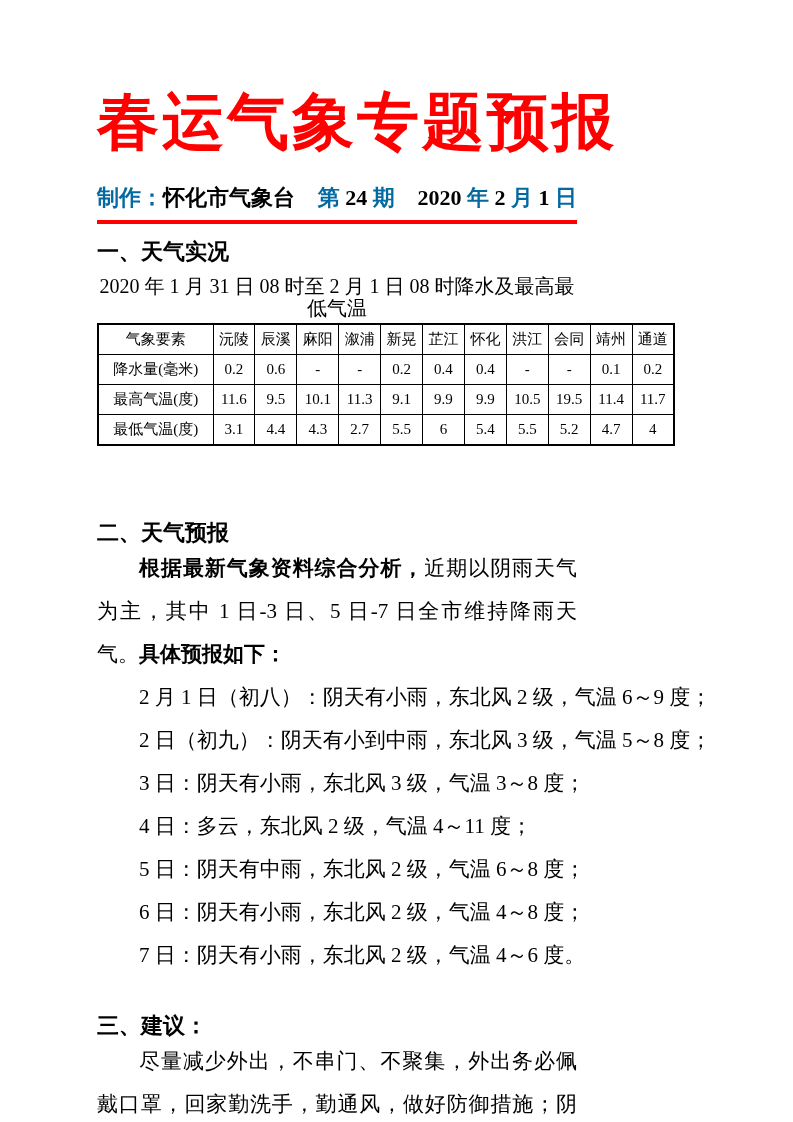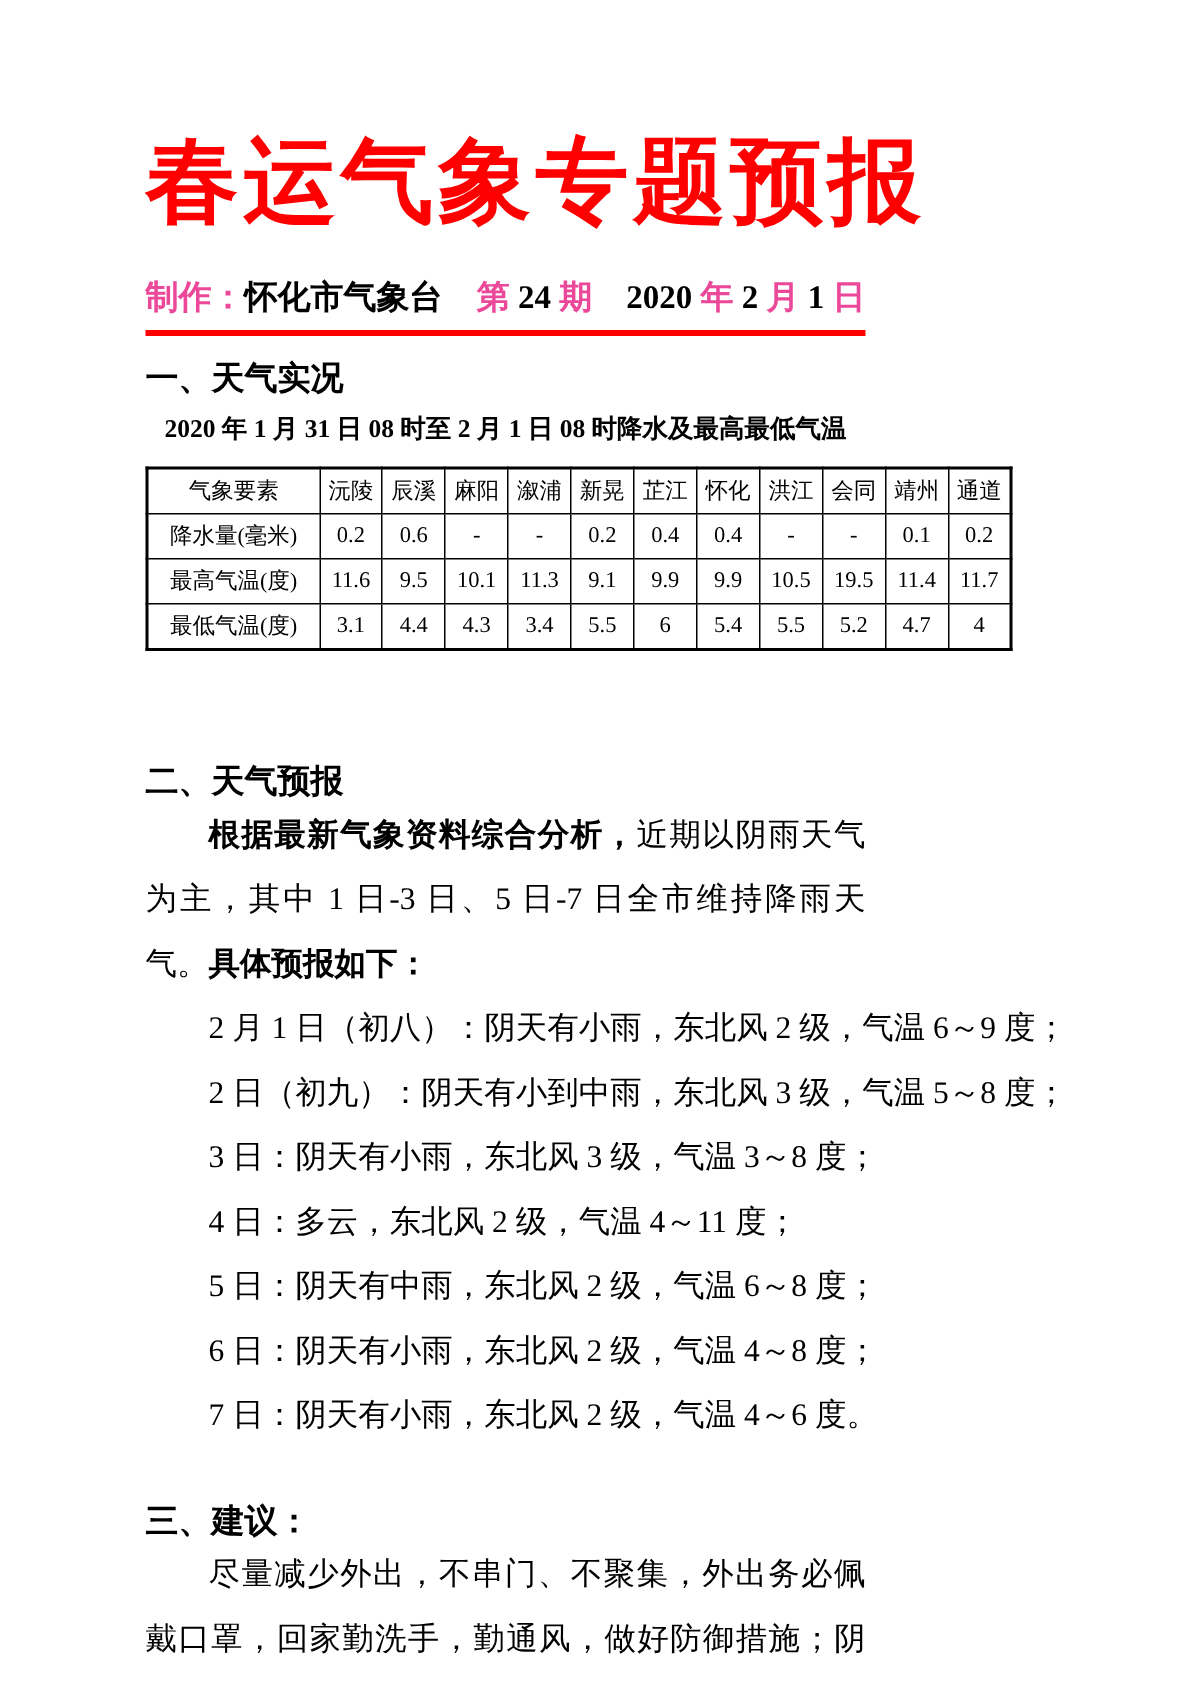--- a/index.html
+++ b/index.html
@@ -33,45 +33,45 @@
   }
   .meta-line {
     display: flex;
     justify-content: space-between;
     align-items: baseline;
     font-size: 22px;
     font-weight: bold;
     margin-top: 14px;
     white-space: nowrap;
   }
-  .red { color: #ec4899; }
+  .red { color: #0369a1; }
   .rule {
     height: 4px;
     background: #ff0000;
     margin-top: 7px;
   }
   .h-section {
     font-size: 22px;
     font-weight: bold;
     line-height: 29px;
     margin: 0;
   }
   .h1 { margin-top: 13px; }
   .table-title {
     text-align: center;
-    font-weight: bold;
-    font-size: 17px;
+    font-weight: normal;
+    font-size: 20px;
     line-height: 22px;
     margin-top: 9px;
   }
   table.obs {
     border-collapse: collapse;
     table-layout: fixed;
     width: 578px;
-    margin: 14px auto 0 auto;
+    margin: 4px auto 0 auto;
     border: 2px solid #000;
   }
   table.obs th, table.obs td {
     border: 1px solid #000;
     height: 29px;
     text-align: center;
     vertical-align: middle;
     padding: 0;
     font-weight: normal;
     font-size: 15px;
@@ -180,21 +180,21 @@
       <td class="num">10.5</td>
       <td class="num">19.5</td>
       <td class="num">11.4</td>
       <td class="num">11.7</td>
     </tr>
     <tr>
       <td class="rowlabel">最低气温(度)</td>
       <td class="num">3.1</td>
       <td class="num">4.4</td>
       <td class="num">4.3</td>
-      <td class="num">3.4</td>
+      <td class="num">2.7</td>
       <td class="num">5.5</td>
       <td class="num">6</td>
       <td class="num">5.4</td>
       <td class="num">5.5</td>
       <td class="num">5.2</td>
       <td class="num">4.7</td>
       <td class="num">4</td>
     </tr>
   </tbody>
     </table>

